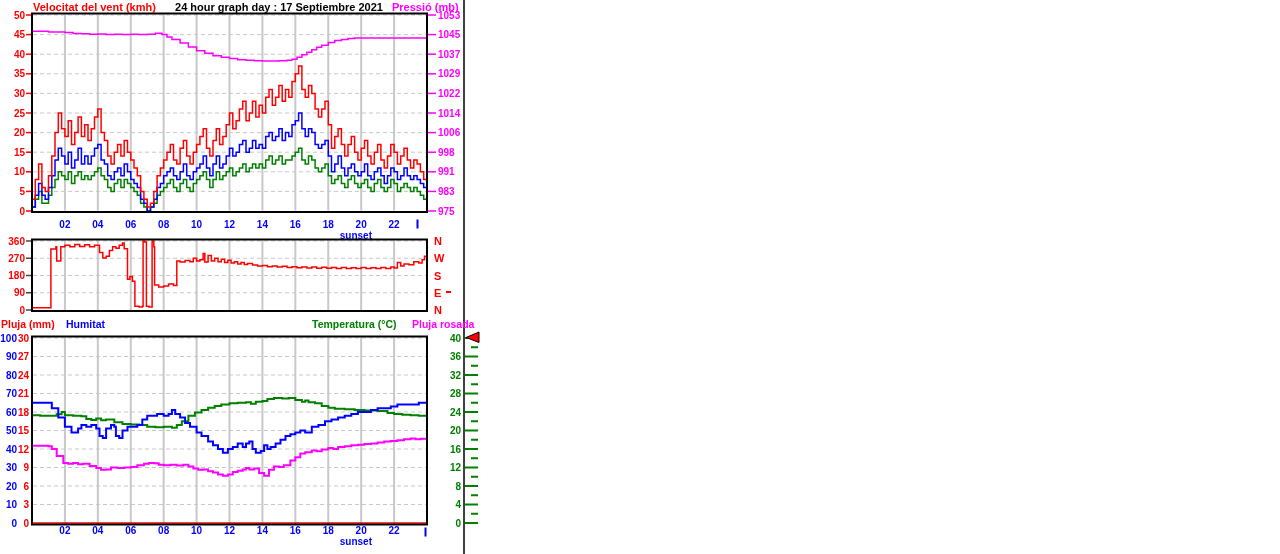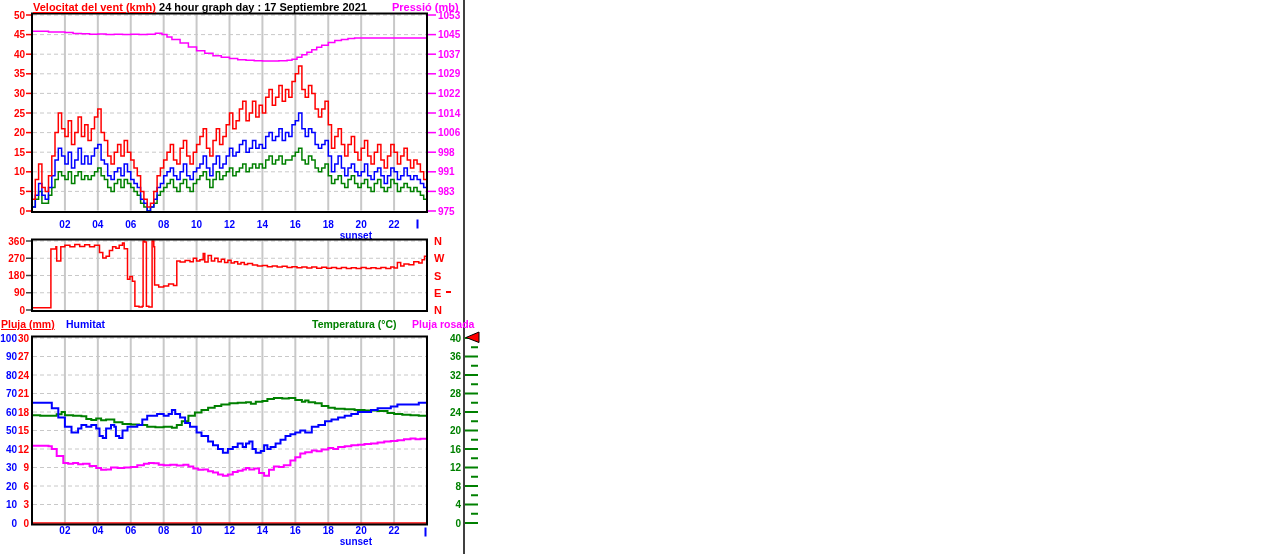--- a/index.html
+++ b/index.html
@@ -1,23 +1,23 @@
 <!DOCTYPE html>
 <html><head>
 <meta charset="utf-8">
 <style>
   html,body{margin:0;padding:0;background:#ffffff;}
   .stage{position:relative;width:1280px;height:554px;background:#ffffff;overflow:hidden;
          font-family:"Liberation Sans",sans-serif;}
   #charts{position:absolute;left:0;top:0;}
   .t{position:absolute;top:1px;font:bold 11px "Liberation Sans",sans-serif;white-space:nowrap;}
   .lg{position:absolute;top:318px;font:bold 10.5px "Liberation Sans",sans-serif;white-space:nowrap;}
-  .red{color:#ff0000;text-decoration:underline;} .blk{color:#000000;} .mag{color:#ff00ff;margin-left:20px;}
+  .red{color:#ff0000;} .blk{color:#000000;} .mag{color:#ff00ff;margin-left:20px;}
   .blu{color:#0000ff;text-align:center;} .grn{color:#008000;}
-  .ctr{transform:translateX(-50%);}
+  .ctr{transform:translateX(-50%);margin-left:16px;}
 </style>
 </head>
 <body>
 
 <div class="stage">
   <svg id="charts" width="1280" height="554">
       <line x1="64.91666666666666" y1="14.5" x2="64.91666666666666" y2="210.5" stroke="#c8c8c8" stroke-width="2"></line>
       <line x1="97.83333333333333" y1="14.5" x2="97.83333333333333" y2="210.5" stroke="#c8c8c8" stroke-width="2"></line>
       <line x1="130.75" y1="14.5" x2="130.75" y2="210.5" stroke="#c8c8c8" stroke-width="2"></line>
       <line x1="163.66666666666666" y1="14.5" x2="163.66666666666666" y2="210.5" stroke="#c8c8c8" stroke-width="2"></line>

